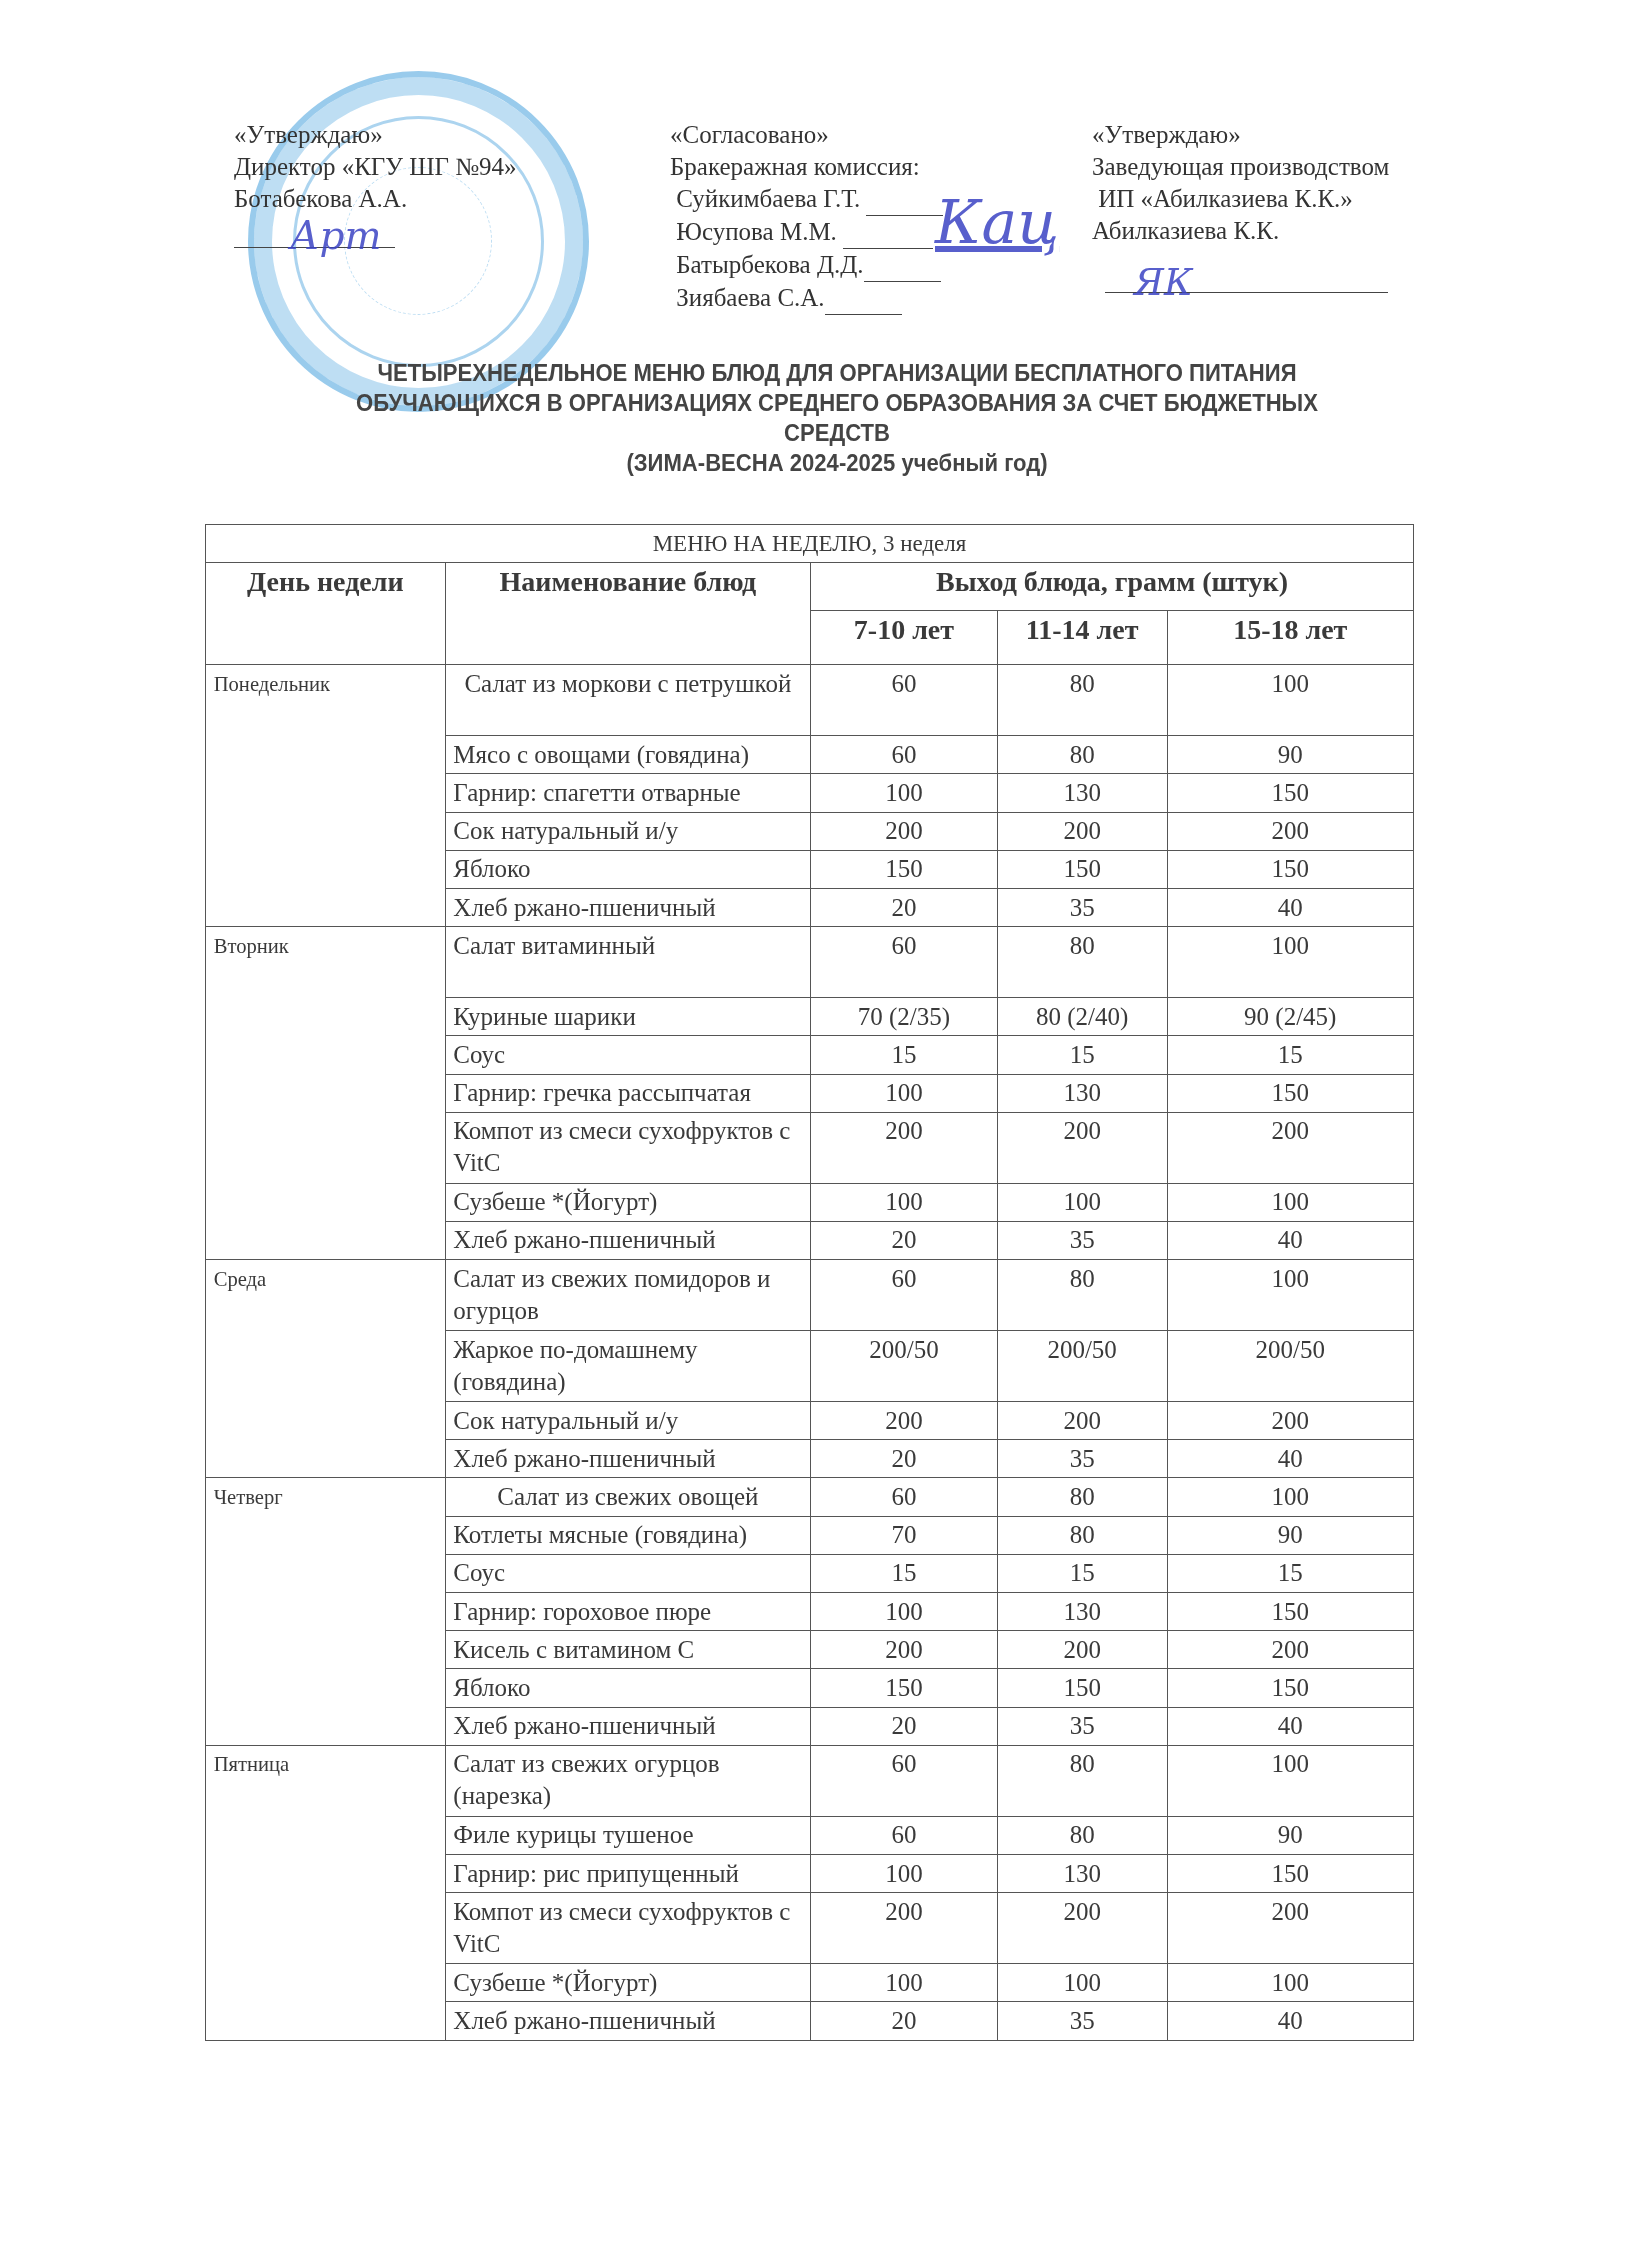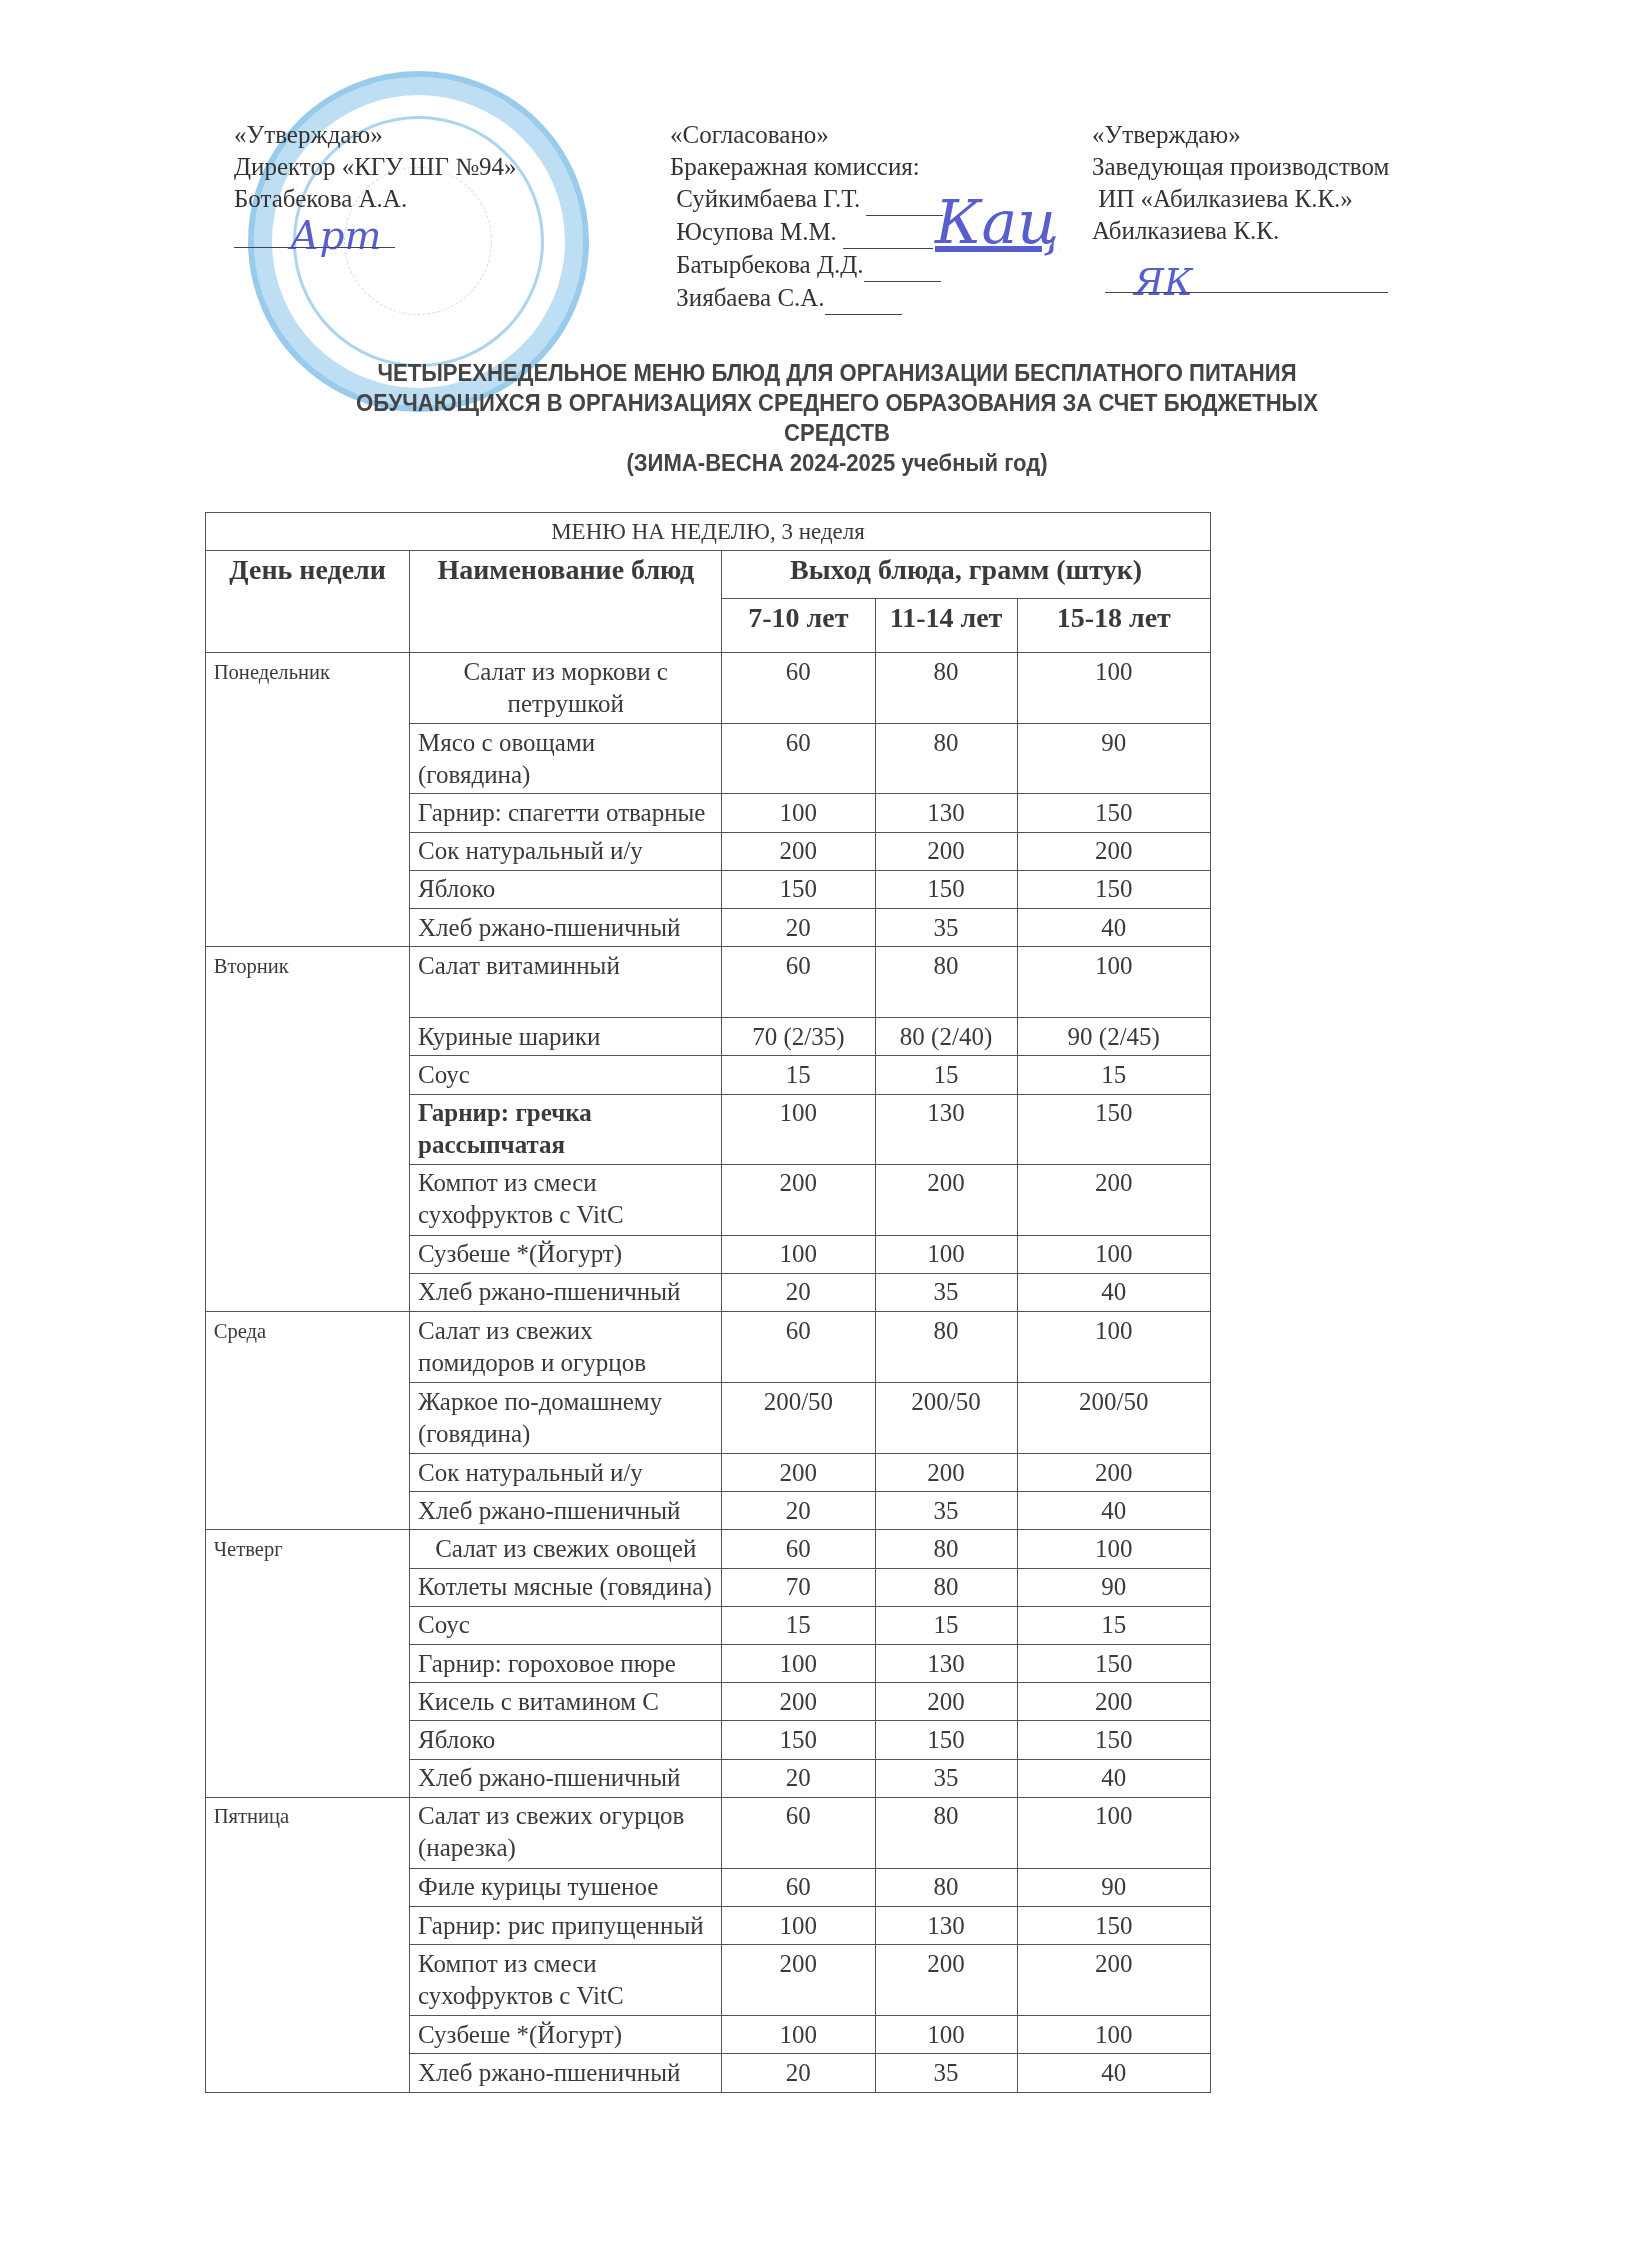--- a/index.html
+++ b/index.html
@@ -27,21 +27,21 @@
   .approval-left { left: 234px; }
   .approval-mid { left: 670px; }
   .approval-right { left: 1092px; }
   .sig-line { display: inline-block; border-bottom: 1.3px solid #444; vertical-align: baseline; }
   .signature { position: absolute; color: #3b44c4; font-family: "DejaVu Serif", serif; font-style: italic; font-size: 39px; opacity: 0.85; padding-left: 36px; }
 
   .doc-title { position: absolute; left: 225px; top: 358px; width: 1224px; text-align: center;
     font-family: "Liberation Sans", sans-serif; font-weight: bold; font-size: 24px; line-height: 30px; color: #444; transform: scaleX(0.92); }
   .doc-title .line { display: block; }
 
-  table.menu { position: absolute; left: 205px; top: 512px; width: 1006px; border-collapse: collapse; font-size: 25px; color: #3a3a3a; }
+  table.menu { position: absolute; left: 205px; top: 524px; width: 1209px; border-collapse: collapse; font-size: 25px; color: #3a3a3a; }
   table.menu td, table.menu th { border: 1.3px solid #555; vertical-align: top; padding: 2.6px 7.7px; line-height: 32px; }
   table.menu .week-row td { text-align: center; font-size: 23px; height: 37px; padding-top: 2.6px; }
   table.menu th { font-weight: bold; font-size: 28px; text-align: center; }
   table.menu th.h-day, table.menu th.h-dish { vertical-align: top; height: 102px; }
   table.menu th.h-portion { height: 48px; }
   table.menu th.h-age { height: 54px; }
   td.num { text-align: center; }
   td.day-cell { font-size: 20.6px; line-height: 27px; }
 </style>
 </head>
@@ -163,21 +163,21 @@
         <td class="num">80 (2/40)</td>
         <td class="num">90 (2/45)</td>
       </tr>
       <tr>
         <td style="height: 36px;">Соус</td>
         <td class="num">15</td>
         <td class="num">15</td>
         <td class="num">15</td>
       </tr>
       <tr>
-        <td style="height: 36px; font-weight: bold;">Гарнир: гречка рассыпчатая</td>
+        <td style="height: 36px;">Гарнир: гречка рассыпчатая</td>
         <td class="num">100</td>
         <td class="num">130</td>
         <td class="num">150</td>
       </tr>
       <tr>
         <td style="height: 71px;">Компот из смеси сухофруктов с VitC</td>
         <td class="num">200</td>
         <td class="num">200</td>
         <td class="num">200</td>
       </tr>

